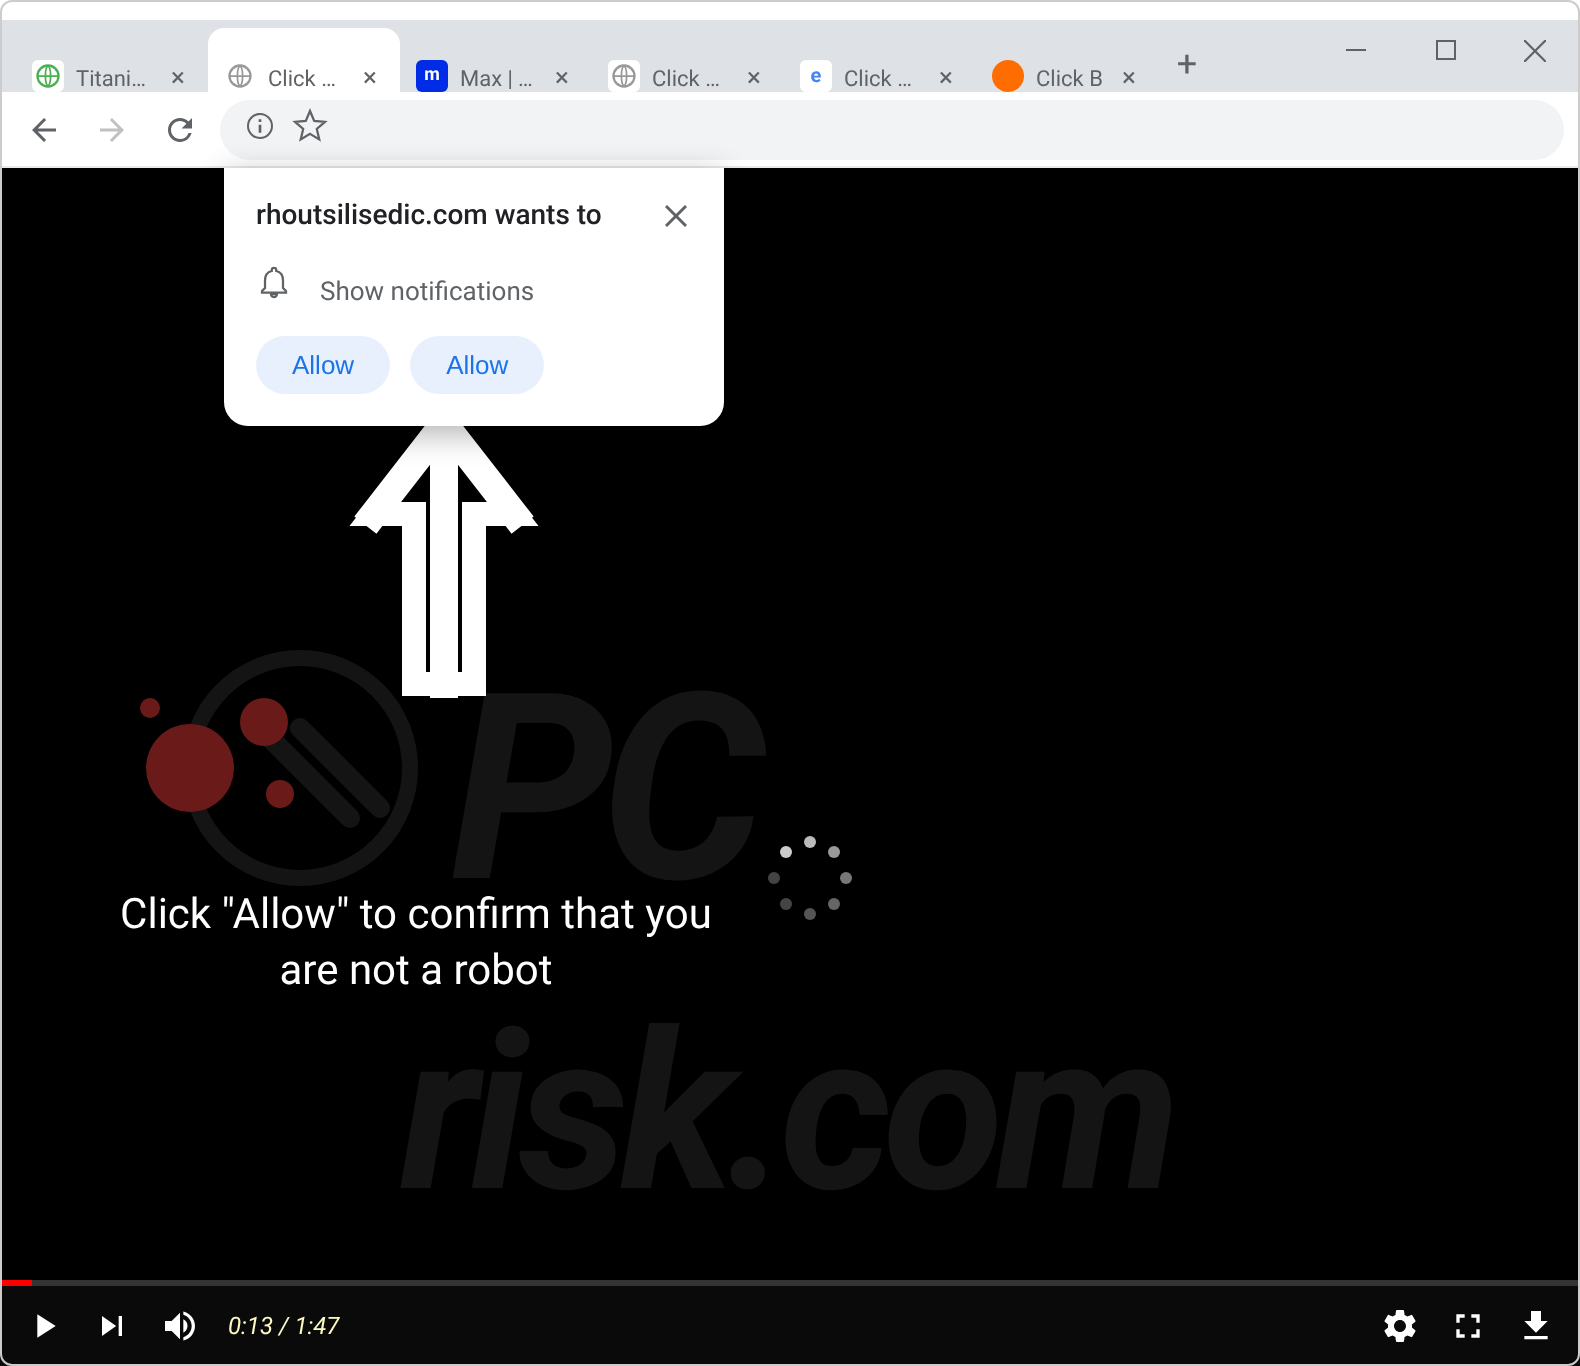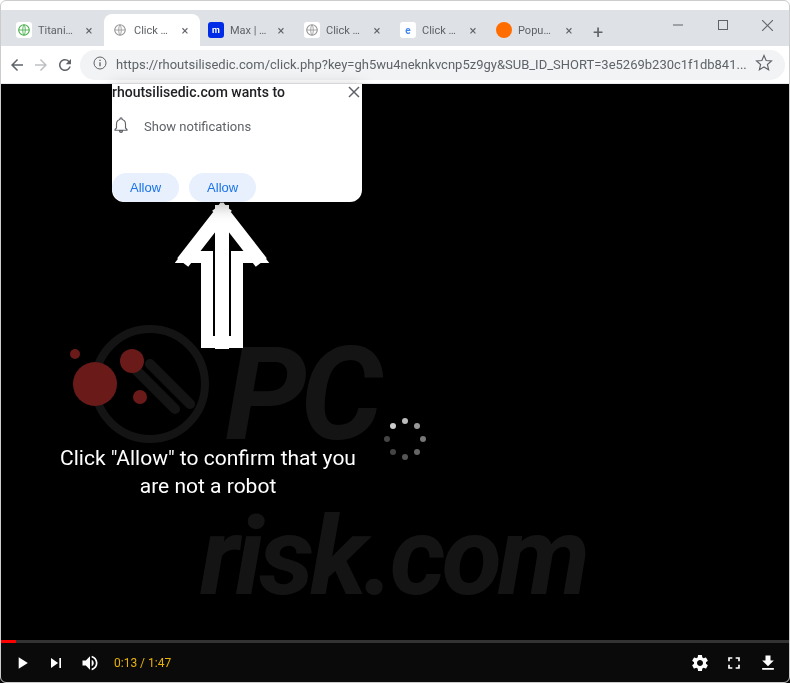--- a/index.html
+++ b/index.html
@@ -4,65 +4,65 @@
   <style>
     * { margin: 0; padding: 0; box-sizing: border-box; }
     body { font-family: -apple-system, BlinkMacSystemFont, "Segoe UI", Roboto, Arial, sans-serif; background: #fff; overflow: hidden; }
     .window { width: 790px; height: 683px; position: relative; background: #fff; }
     
     
     .titlebar { height: 10px; background: #fff; border-bottom: none; }
     
     
     .tab-strip { height: 36px; background: #dee1e6; display: flex; align-items: flex-end; padding-left: 8px; position: relative; }
-    .tab { height: 32px; min-width: 84px; max-width: 96px; background: #dee1e6; display: flex; align-items: center; padding: 0 8px; font-size: 12px; color: #5f6368; position: relative; border-radius: 8px 8px 0 0; gap: 6px; }
+    .tab { height: 32px; min-width: 84px; max-width: 96px; background: #dee1e6; display: flex; align-items: flex-end; padding: 0 8px; font-size: 12px; color: #5f6368; position: relative; border-radius: 8px 8px 0 0; gap: 6px; }
     .tab.active { background: #fff; }
     .tab-favicon { width: 16px; height: 16px; flex-shrink: 0; border-radius: 3px; display: flex; align-items: center; justify-content: center; }
     .tab-title { overflow: hidden; white-space: nowrap; text-overflow: ellipsis; flex: 1; font-size: 11px; }
     .tab-close { width: 14px; height: 14px; flex-shrink: 0; color: #5f6368; display: flex; align-items: center; justify-content: center; font-size: 13px; }
     .new-tab-btn { width: 28px; height: 28px; display: flex; align-items: center; justify-content: center; color: #5f6368; font-size: 18px; }
     .window-controls { position: absolute; right: 0; top: 0; display: flex; height: 36px; }
     .win-btn { width: 45px; height: 30px; display: flex; align-items: center; justify-content: center; color: #5f6368; }
     
     
     .toolbar { height: 38px; background: #fff; display: flex; align-items: center; padding: 0 8px; gap: 6px; border-bottom: 1px solid #e8eaed; }
     .nav-btn { width: 28px; height: 28px; display: flex; align-items: center; justify-content: center; color: #5f6368; border-radius: 50%; }
     .address-bar { flex: 1; height: 30px; background: #f1f3f4; border-radius: 15px; display: flex; align-items: center; padding: 0 12px; gap: 8px; font-size: 13px; color: #5f6368; }
     .address-text { flex: 1; overflow: hidden; white-space: nowrap; text-overflow: ellipsis; }
     
     
     .content { position: relative; width: 100%; height: calc(683px - 36px - 38px - 10px); background: #000; }
     
     
-    .notif-popup { position: absolute; left: 112px; top: 0; width: 250px; background: #fff; border-radius: 0 0 12px 12px; box-shadow: 0 4px 16px rgba(0,0,0,0.3); padding: 0; z-index: 100; }
+    .notif-popup { position: absolute; left: 112px; top: 0; width: 250px; background: #fff; border-radius: 0 0 12px 12px; box-shadow: 0 4px 16px rgba(0,0,0,0.3); padding: 16px; z-index: 100; }
     .notif-header { display: flex; justify-content: space-between; align-items: flex-start; margin-bottom: 16px; }
     .notif-title { font-size: 14px; font-weight: 500; color: #202124; }
     .notif-close { width: 16px; height: 16px; color: #5f6368; display: flex; align-items: center; justify-content: center; cursor: pointer; }
-    .notif-body { display: flex; align-items: center; gap: 14px; margin-bottom: 36px; color: #5f6368; font-size: 13px; }
+    .notif-body { display: flex; align-items: flex-end; gap: 14px; margin-bottom: 14px; color: #5f6368; font-size: 13px; }
     .notif-buttons { display: flex; gap: 10px; }
     .notif-btn { padding: 7px 18px; border-radius: 18px; font-size: 13px; border: none; cursor: pointer; background: #e8f0fe; color: #1a73e8; font-weight: 500; }
     
     
     .big-arrow { position: absolute; left: 172px; top: 118px; }
     
     
     .main-text { position: absolute; left: 58px; top: 360px; color: #fff; font-size: 21px; text-align: center; width: 300px; line-height: 1.35; }
     
     
     .spinner { position: absolute; left: 380px; top: 330px; width: 50px; height: 50px; }
     
     
     .watermark { position: absolute; left: 70px; top: 190px; width: 650px; height: 380px; opacity: 0.08; pointer-events: none; display: flex; justify-content: center; }
     
     
     .video-controls { position: absolute; bottom: 0; left: 0; right: 0; height: 40px; background: #0a0a0a; display: flex; align-items: center; padding: 0 12px; gap: 14px; }
     .progress-line { position: absolute; bottom: 40px; left: 0; right: 0; height: 3px; background: #333; }
     .progress-fill { height: 100%; width: 2%; background: #ff0000; }
     .vc-btn { color: #fff; display: flex; align-items: center; justify-content: center; cursor: pointer; }
-    .vc-time { color: #eab308; font-size: 12px; }
+    .vc-time { color: #fef9c3; font-size: 12px; font-style: italic; }
     .vc-spacer { flex: 1; }
     
     
     .red-dots { position: absolute; left: 60px; top: 245px; }
     
     
     .window-border { position: absolute; inset: 0; border: 1px solid #ccc; border-radius: 6px; pointer-events: none; }
   </style>
 </head>
 <body>
@@ -106,21 +106,21 @@
       <span class="tab-title">Click &amp;c</span>
       <span class="tab-close">×</span>
     </div>
     <div class="tab">
       <div class="tab-favicon" style="background:#fff;color:#4285f4;font-size:10px;font-weight:bold">e</div>
       <span class="tab-title">Click All</span>
       <span class="tab-close">×</span>
     </div>
     <div class="tab">
       <div class="tab-favicon" style="background:#ff6d00;border-radius:50%"></div>
-      <span class="tab-title">Popup B</span>
+      <span class="tab-title">Click B</span>
       <span class="tab-close">×</span>
     </div>
     <div class="new-tab-btn">+</div>
 
     <div class="window-controls">
       <div class="win-btn">
         <svg width="10" height="10" viewBox="0 0 10 10">
             <line x1="0" y1="5" x2="10" y2="5" stroke="#5f6368" stroke-width="1"></line>
           </svg>
       </div>
@@ -154,21 +154,20 @@
           <path d="M17.65 6.35A7.958 7.958 0 0012 4c-4.42 0-7.99 3.58-7.99 8s3.57 8 7.99 8c3.73 0 6.84-2.55 7.73-6h-2.08A5.99 5.99 0 0112 18c-3.31 0-6-2.69-6-6s2.69-6 6-6c1.66 0 3.14.69 4.22 1.78L13 11h7V4l-2.35 2.35z" fill="#5f6368"></path>
         </svg>
     </div>
     <div class="address-bar">
       <span>
         <svg width="16" height="16" viewBox="0 0 24 24">
             <path d="M11 7h2v2h-2zm0 4h2v6h-2z" fill="#5f6368"></path>
             <circle cx="12" cy="12" r="9" fill="none" stroke="#5f6368" stroke-width="1.5"></circle>
           </svg>
       </span>
-      <span class="address-text">https://rhoutsilisedic.com/click.php?key=gh5wu4neknkvcnp5z9gy&amp;SUB_ID_SHORT=3e5269b230c1f1db841...</span>
       <span>
         <svg width="18" height="18" viewBox="0 0 24 24">
             <path d="M12 17.27L18.18 21l-1.64-7.03L22 9.24l-7.19-.61L12 2 9.19 8.63 2 9.24l5.46 4.73L5.82 21z" fill="none" stroke="#5f6368" stroke-width="1.5"></path>
           </svg>
       </span>
     </div>
 
   </div>
 
   <div class="content">

